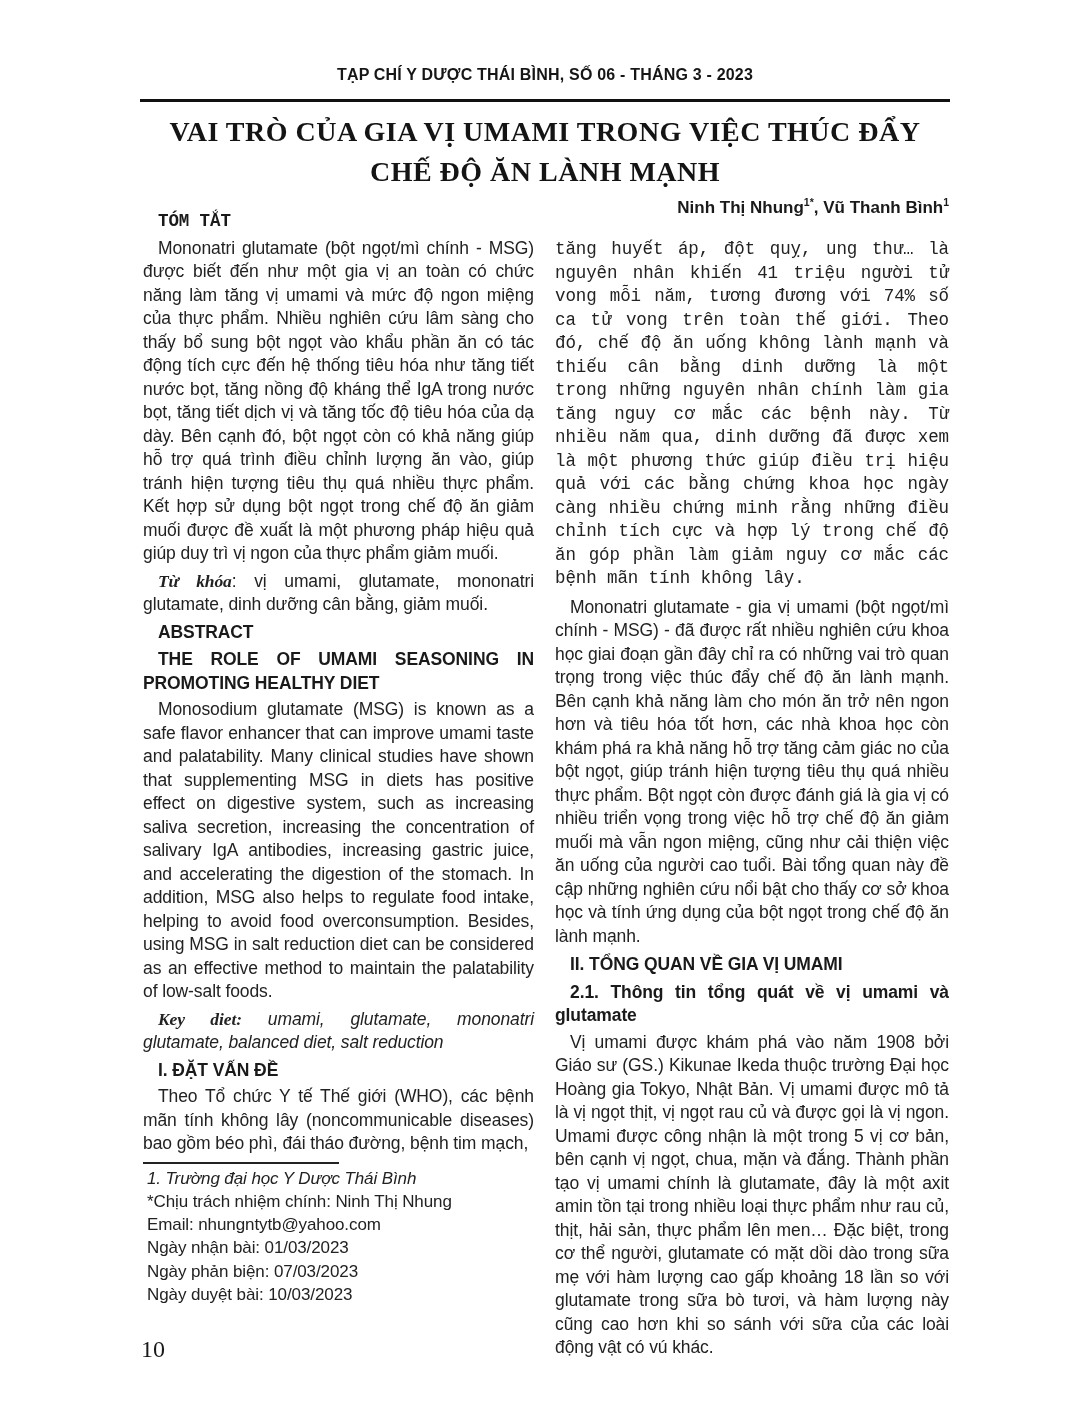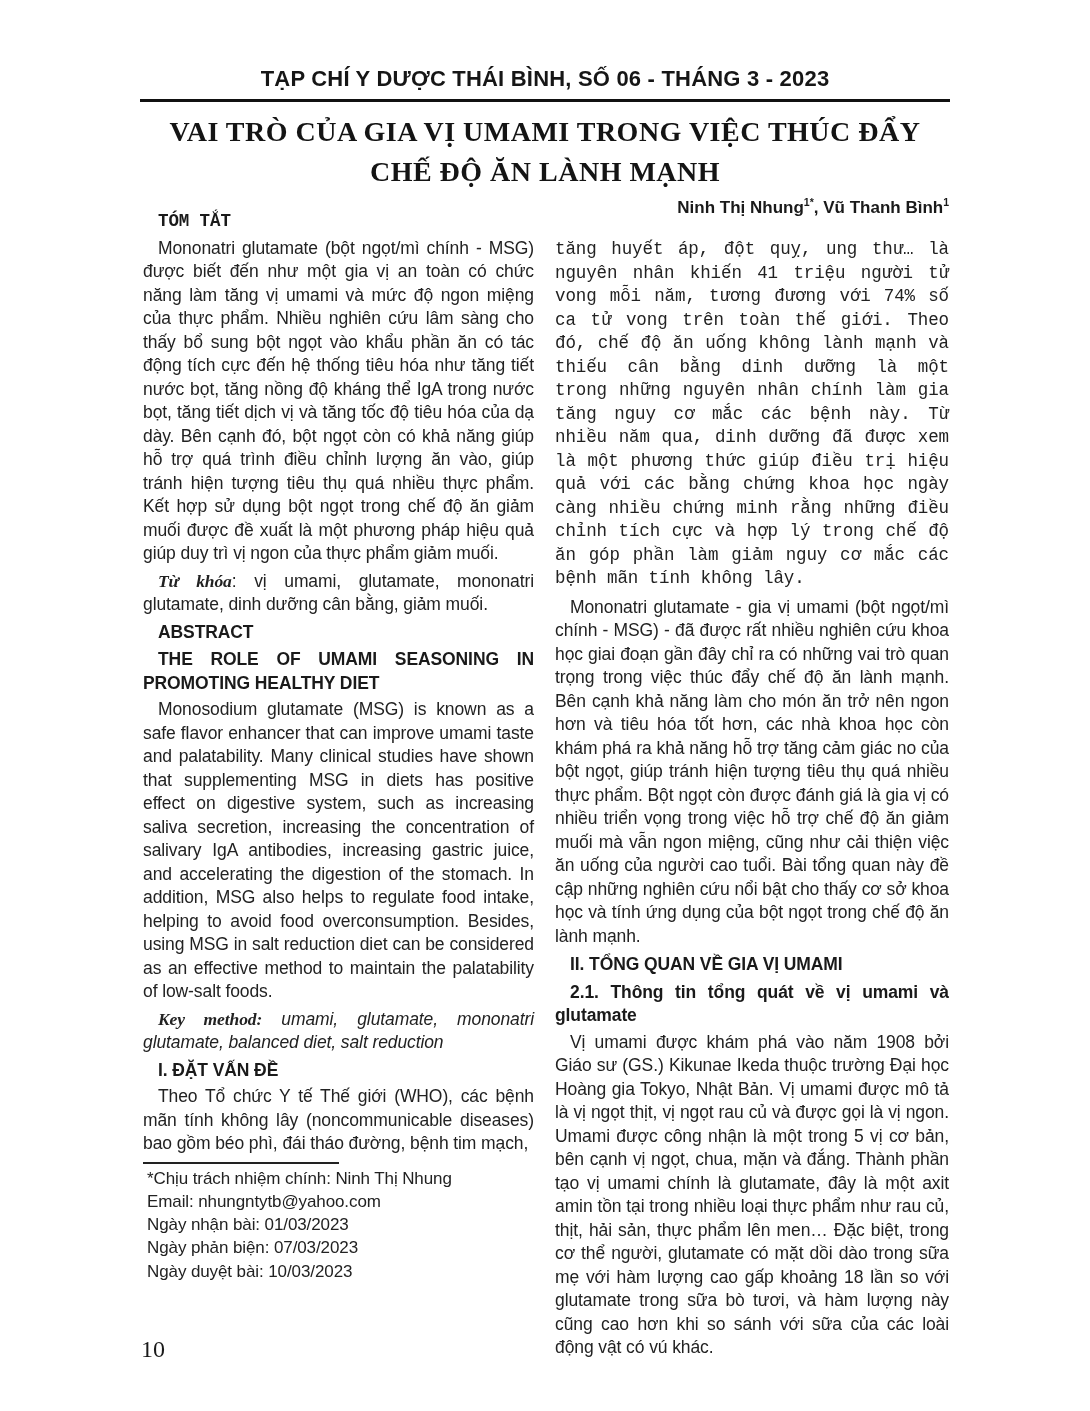--- a/index.html
+++ b/index.html
@@ -11,21 +11,21 @@
     background: #ffffff;
     color: #1e1e1e;
     font-family: "Liberation Sans", sans-serif;
     overflow: hidden;
   }
   .journal-header {
     position: absolute;
     top: 66px; left: 0; width: 100%;
     text-align: center;
     font-weight: bold;
-    font-size: 22px;
+    font-size: 16px;
     letter-spacing: 0.2px;
     color: #161616;
   }
   .header-rule {
     position: absolute;
     top: 99px; left: 140px; width: 810px; height: 3px;
     background: #111111;
   }
   .article-title {
     position: absolute;
@@ -93,25 +93,26 @@
 
   <div class="authors"><span>Ninh Thị Nhung</span><sup>1*</sup><span>, </span><span>Vũ Thanh Bình</span><sup>1</sup></div>
 
   <div class="col col-left">
     <div class="h para-first">TÓM TẮT</div>
     <div class="para">Mononatri glutamate (bột ngọt/mì chính - MSG) được biết đến như một gia vị an toàn có chức năng làm tăng vị umami và mức độ ngon miệng của thực phẩm. Nhiều nghiên cứu lâm sàng cho thấy bổ sung bột ngọt vào khẩu phần ăn có tác động tích cực đến hệ thống tiêu hóa như tăng tiết nước bọt, tăng nồng độ kháng thể IgA trong nước bọt, tăng tiết dịch vị và tăng tốc độ tiêu hóa của dạ dày. Bên cạnh đó, bột ngọt còn có khả năng giúp hỗ trợ quá trình điều chỉnh lượng ăn vào, giúp tránh hiện tượng tiêu thụ quá nhiều thực phẩm. Kết hợp sử dụng bột ngọt trong chế độ ăn giảm muối được đề xuất là một phương pháp hiệu quả giúp duy trì vị ngon của thực phẩm giảm muối.</div>
     <div class="kw"><span class="bi">Từ khóa</span><span>: vị umami, glutamate, mononatri glutamate, dinh dưỡng cân bằng, giảm muối.</span></div>
     <div class="h">ABSTRACT</div>
     <div class="h">THE ROLE OF UMAMI SEASONING IN PROMOTING HEALTHY DIET</div>
     <div class="para">Monosodium glutamate (MSG) is known as a safe flavor enhancer that can improve umami taste and palatability. Many clinical studies have shown that supplementing MSG in diets has positive effect on digestive system, such as increasing saliva secretion, increasing the concentration of salivary IgA antibodies, increasing gastric juice, and accelerating the digestion of the stomach. In addition, MSG also helps to regulate food intake, helping to avoid food overconsumption. Besides, using MSG in salt reduction diet can be considered as an effective method to maintain the palatability of low-salt foods.</div>
-    <div class="kw it"><span class="bi">Key method:</span><span> umami, glutamate, mononatri glutamate, balanced diet, salt reduction</span></div>
+    <div class="kw it"><span class="bi">Key diet:</span><span> umami, glutamate, mononatri glutamate, balanced diet, salt reduction</span></div>
     <div class="h">I. ĐẶT VẤN ĐỀ</div>
     <div class="para">Theo Tổ chức Y tế Thế giới (WHO), các bệnh mãn tính không lây (noncommunicable diseases) bao gồm béo phì, đái tháo đường, bệnh tim mạch,</div>
     <div class="footnote-rule"></div>
     <div class="footnote">
+      <div class="fn-line it">1. Trường đại học Y Dược Thái Bình</div>
       <div class="fn-line">*Chịu trách nhiệm chính: Ninh Thị Nhung</div>
       <div class="fn-line">Email: nhungntytb@yahoo.com</div>
       <div class="fn-line">Ngày nhận bài: 01/03/2023</div>
       <div class="fn-line">Ngày phản biện: 07/03/2023</div>
       <div class="fn-line">Ngày duyệt bài: 10/03/2023</div>
     </div>
   </div>
 
   <div class="col col-right">
     <div class="para-first">tăng huyết áp, đột quỵ, ung thư… là nguyên nhân khiến 41 triệu người tử vong mỗi năm, tương đương với 74% số ca tử vong trên toàn thế giới. Theo đó, chế độ ăn uống không lành mạnh và thiếu cân bằng dinh dưỡng là một trong những nguyên nhân chính làm gia tăng nguy cơ mắc các bệnh này. Từ nhiều năm qua, dinh dưỡng đã được xem là một phương thức giúp điều trị hiệu quả với các bằng chứng khoa học ngày càng nhiều chứng minh rằng những điều chỉnh tích cực và hợp lý trong chế độ ăn góp phần làm giảm nguy cơ mắc các bệnh mãn tính không lây.</div>

